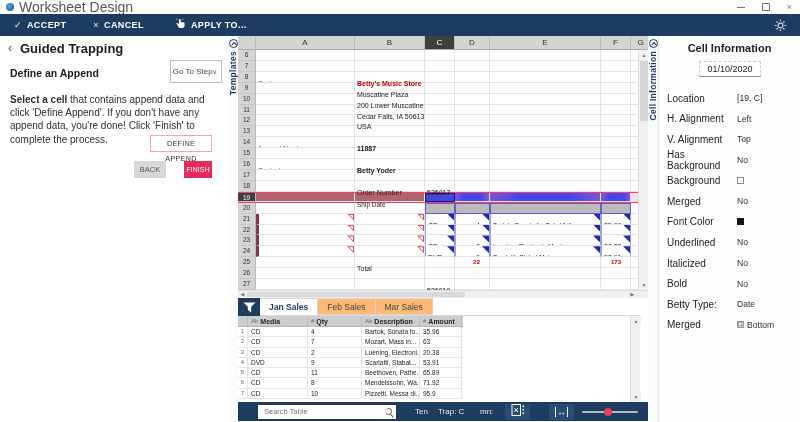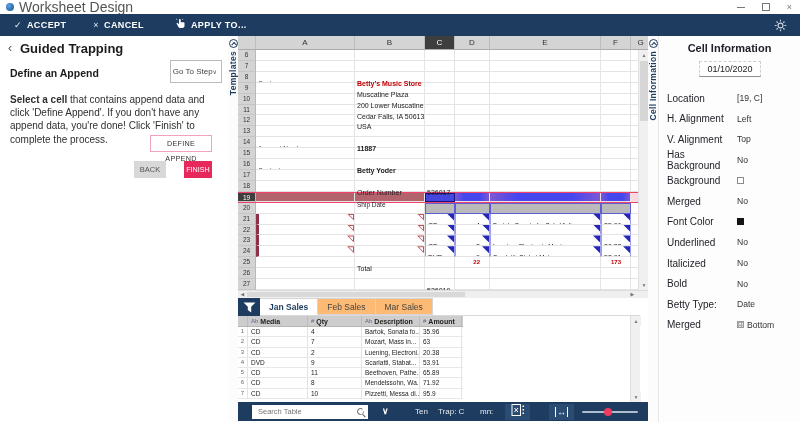--- a/index.html
+++ b/index.html
@@ -104,21 +104,21 @@
   .pref{font-size:6px;color:#5a6b8c;margin-right:2px}
   .blab{font-size:7px;font-weight:700;color:#222;white-space:nowrap}
   .w0{width:10px;padding-left:0}.w1{width:60px}.w2{width:54px}.w3{width:58px}.w4{width:42px}
   .btr{display:flex;width:225px;height:10.3px;border-bottom:1px solid #e8e8e8;box-sizing:border-box}
   .btd{box-sizing:border-box;flex:none;border-right:1px solid #e3e3e3;font-size:6.5px;line-height:9.8px;color:#222;
        padding-left:3px;overflow:hidden;white-space:nowrap}
   .btd.w0{color:#666;font-size:6px;text-align:center;padding-left:0}
   .btvscroll{position:absolute;left:630px;top:316px;width:10px;height:86px;background:#f0f0f0;border-left:1px solid #e0e0e0;box-sizing:border-box}
   
   .bbar{position:absolute;left:238px;top:402px;width:410px;height:19px;background:#1d3c5f}
-  .search{position:absolute;left:14px;top:2.5px;width:116px;height:14px;background:#fff;display:flex;align-items:center;padding:0 4px;box-sizing:border-box}
+  .search{position:absolute;left:20px;top:2.5px;width:138px;height:14px;background:#fff;display:flex;align-items:center;padding:0 4px;box-sizing:border-box}
   .search input{border:0;outline:0;flex:1;font-size:7.5px;color:#333;background:transparent;font-family:inherit;min-width:0}
   .mag{position:relative;width:5px;height:5px;border:1px solid #555;border-radius:50%;flex:none;margin-left:3px}
   .mag::after{content:"";position:absolute;right:-2.5px;bottom:-2px;width:3.5px;height:1px;background:#555;transform:rotate(45deg)}
   .bchev{position:absolute;top:0;line-height:19px;font-size:9px;font-weight:700;color:#fff}
   .chev-up{left:122px}.chev-dn{left:144px}
   .bblab{position:absolute;top:0;line-height:19px;font-size:8px;color:#e4eaf1}
   .bblab0{left:177px}.bblab1{left:200px}.bblab2{left:242px}
   .ibox{position:absolute;top:1.5px;width:25px;height:16px;background:#2a4c73;display:flex;align-items:center;justify-content:center}
   .ibox1{left:267px}.ibox2{left:311px}
   .resz{font-size:8.5px;color:#fff;line-height:10px;border-left:1px solid #fff;border-right:1px solid #fff;padding:0 1.5px}

